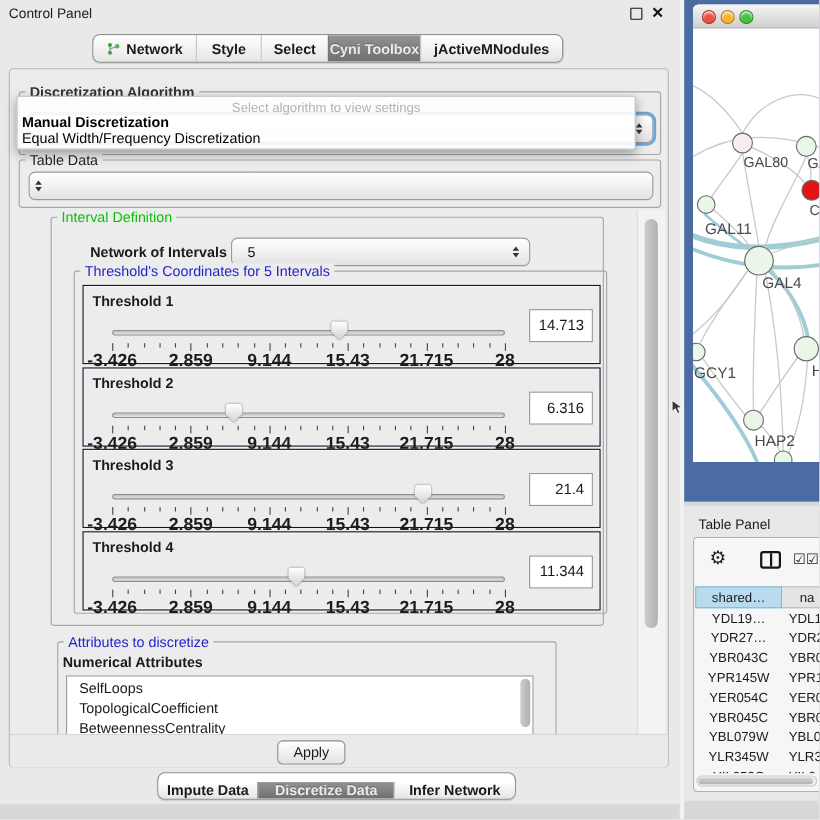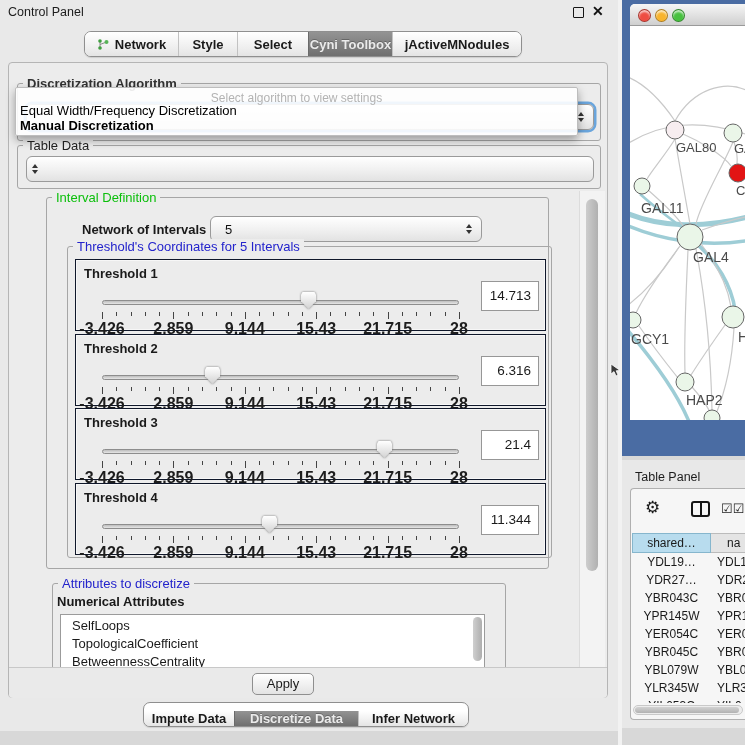--- a/index.html
+++ b/index.html
@@ -139,21 +139,21 @@
           <path d="M3 3 L3 10 M3 6.5 L9.5 4" stroke="#8a8a8a" stroke-width="1" fill="none"></path>
           <circle cx="3" cy="3" r="1.8" fill="#3f9e3f"></circle>
           <circle cx="3" cy="10" r="1.8" fill="#3f9e3f"></circle>
           <circle cx="9.5" cy="4" r="2" fill="#57b357"></circle>
         </svg>
         <span>Network</span>
       </div>
       <div class="tab" style="width: 59px;">
         <span>Style</span>
       </div>
-      <div class="tab" style="width: 71px;">
+      <div class="tab" style="width: 61px;">
         <span>Select</span>
       </div>
       <div class="tab sel" style="width: 84px;">
         <span>Cyni Toolbox</span>
       </div>
       <div class="tab" style="width: 129px;">
         <span>jActiveMNodules</span>
       </div>
     </div>
 
@@ -166,22 +166,22 @@
         <span class="stepper">
             <i class="up"></i>
             <i class="down"></i>
           </span>
       </div>
     </div>
 
     <div class="popup">
       <div class="hint">Select algorithm to view settings</div>
       <div id="popupItems">
+          <div class="item bold">Manual Discretization</div>
           <div class="item">Equal Width/Frequency Discretization</div>
-          <div class="item bold">Manual Discretization</div>
         </div>
     </div>
 
     <div class="group" style="left:8px; top:82px; width:584px; height:44px;">
       <span class="legend" style="color:#222;">Table Data</span>
       <div class="combo" style="left:8px; top:10px; width:568px; height:26px;">
         <span class="stepper">
             <i class="up"></i>
             <i class="down"></i>
           </span>

